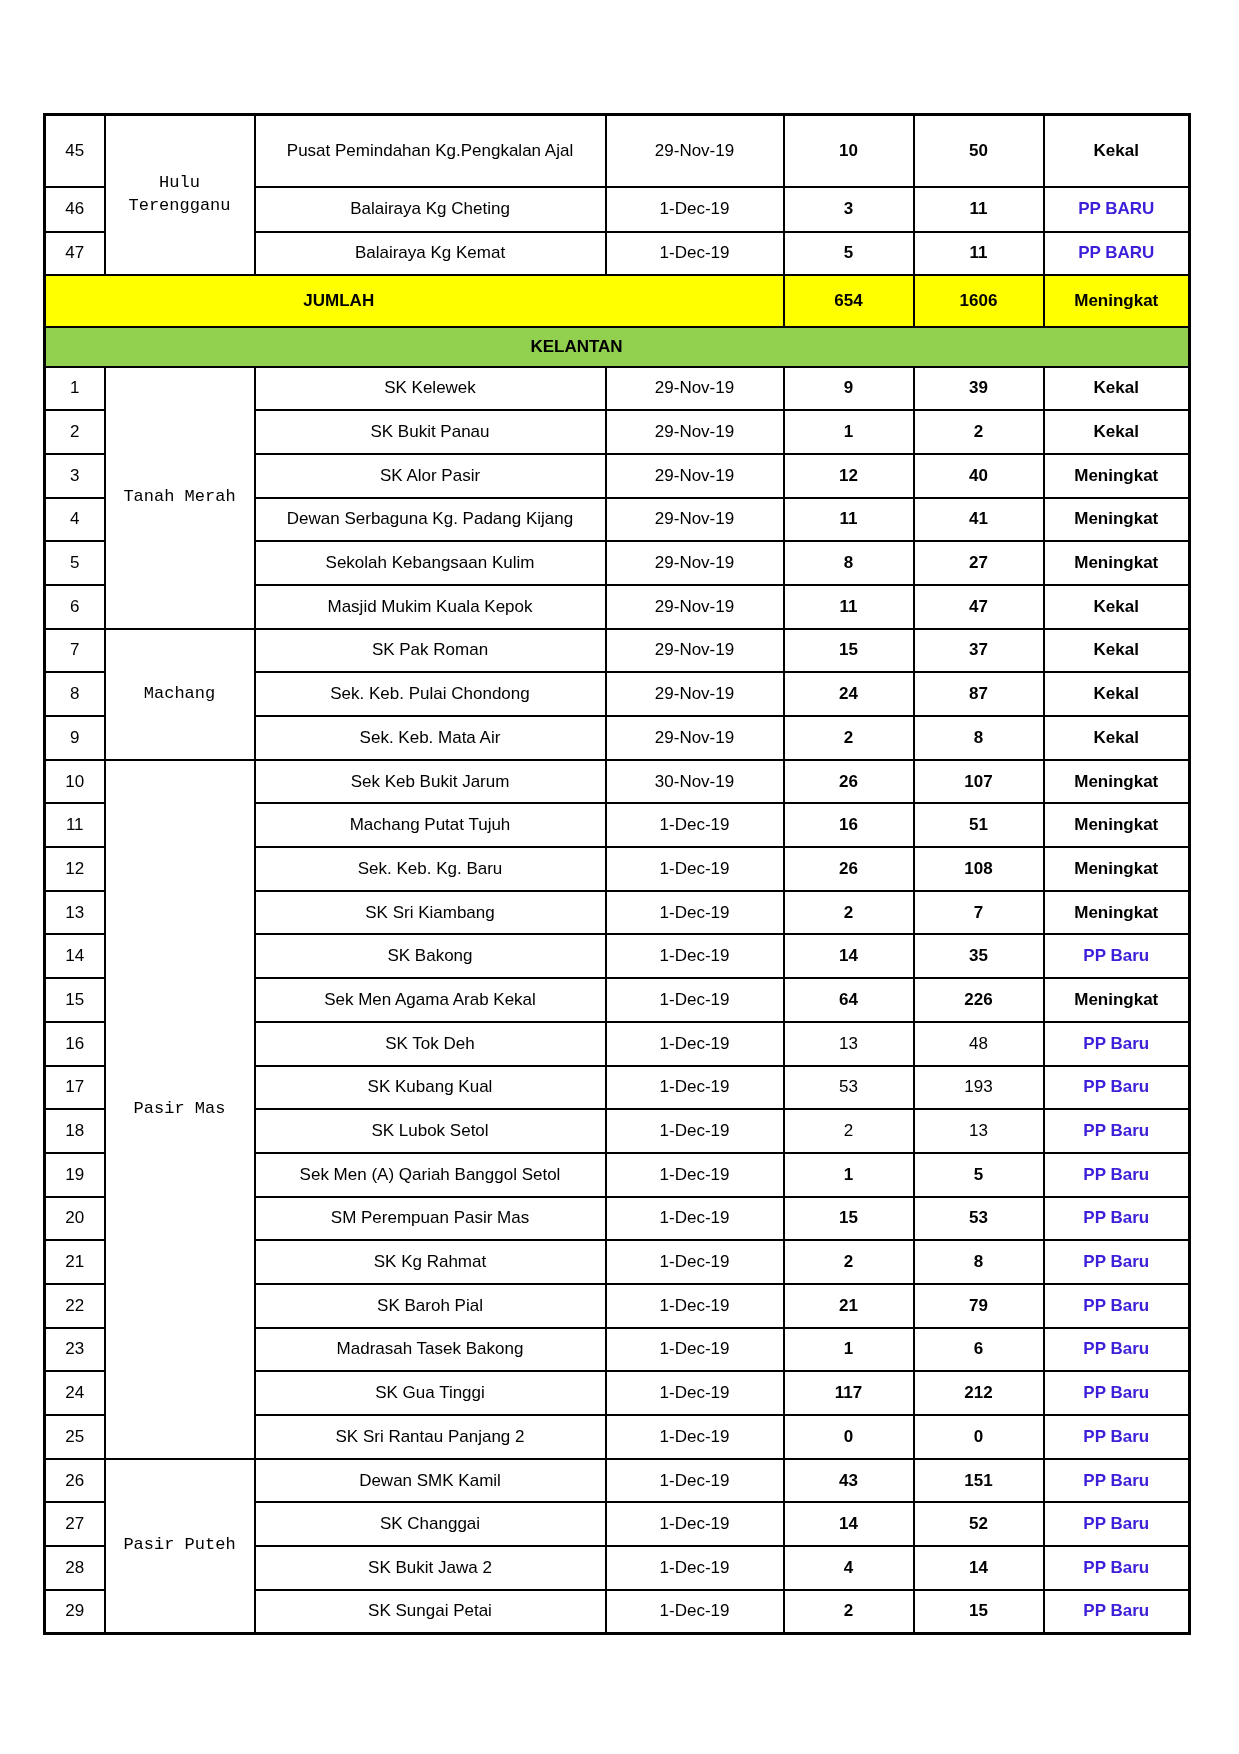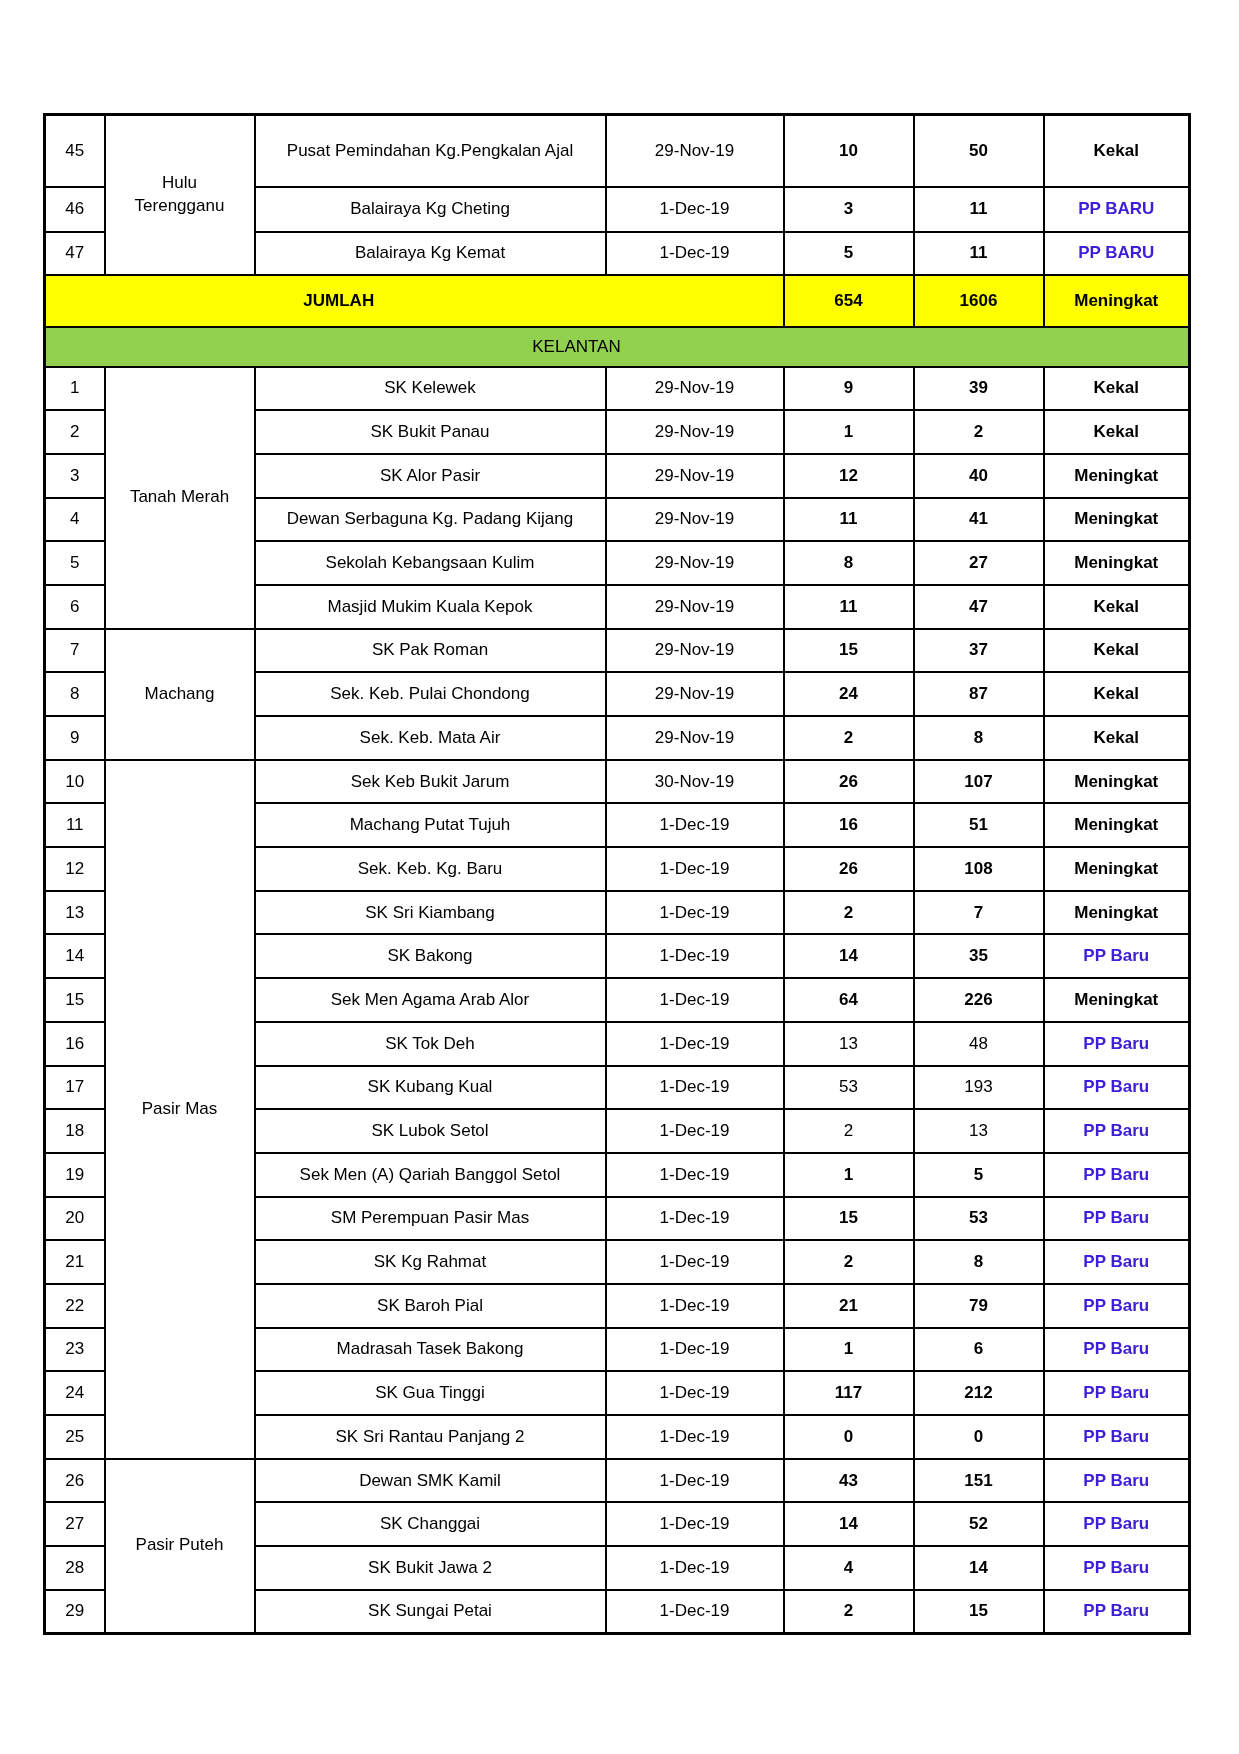--- a/index.html
+++ b/index.html
@@ -17,26 +17,26 @@
   }
   td{
     border:2.5px solid #000;
     text-align:center;vertical-align:middle;
     font-size:17px;color:#000;
     padding:2px 4px;overflow:hidden;
     background:#fff;
   }
   tr.k{height:43.7px;}
   .b{font-weight:bold;}
-  .district{white-space:pre-line;line-height:1.35;}
+  .district{white-space:pre-line;line-height:1.35;font-family:Liberation Mono, monospace;}
   .status{font-weight:bold;}
   .status.new{color:var(--blue,#3B1FD9);margin-left:12px;}
   tr.jumlah td{background:var(--yellow,#FFFF00);font-weight:bold;}
   td.jl{text-align:center;padding-right:155px;}
-  tr.section td{background:var(--green,#92D050);font-weight:normal;padding-right:85px;}
+  tr.section td{background:var(--green,#92D050);font-weight:bold;padding-right:85px;}
   .strip{
     position:absolute;left:43px;top:1737px;width:1145px;height:17px;
     background:var(--green,#92D050);
     border-top:2px solid #000;box-sizing:border-box;
   }
 </style>
 </head>
 <body>
 
 <div class="sheet">
@@ -196,21 +196,21 @@
         <tr class="k">
           <td>14</td>
           <td>SK Bakong</td>
           <td>1-Dec-19</td>
           <td class="b">14</td>
           <td class="b">35</td>
           <td class="status new">PP Baru</td>
         </tr>
         <tr class="k">
           <td>15</td>
-          <td>Sek Men Agama Arab Alor</td>
+          <td>Sek Men Agama Arab Kekal</td>
           <td>1-Dec-19</td>
           <td class="b">64</td>
           <td class="b">226</td>
           <td class="status">Meningkat</td>
         </tr>
         <tr class="k">
           <td>16</td>
           <td>SK Tok Deh</td>
           <td>1-Dec-19</td>
           <td>13</td>

